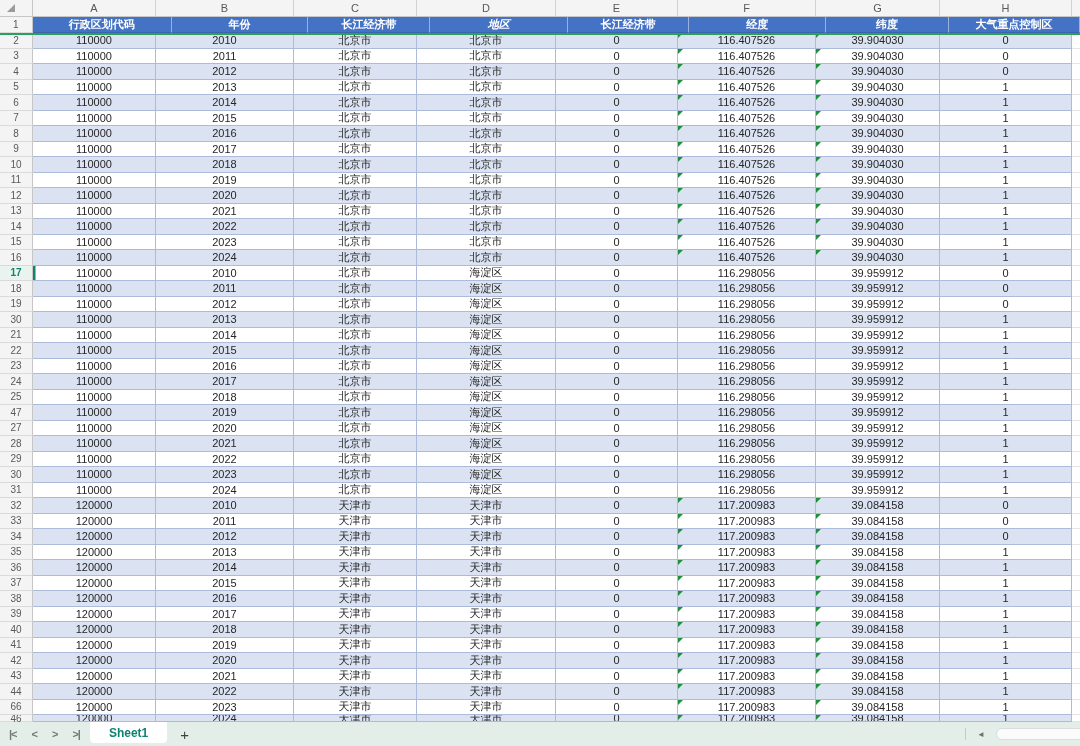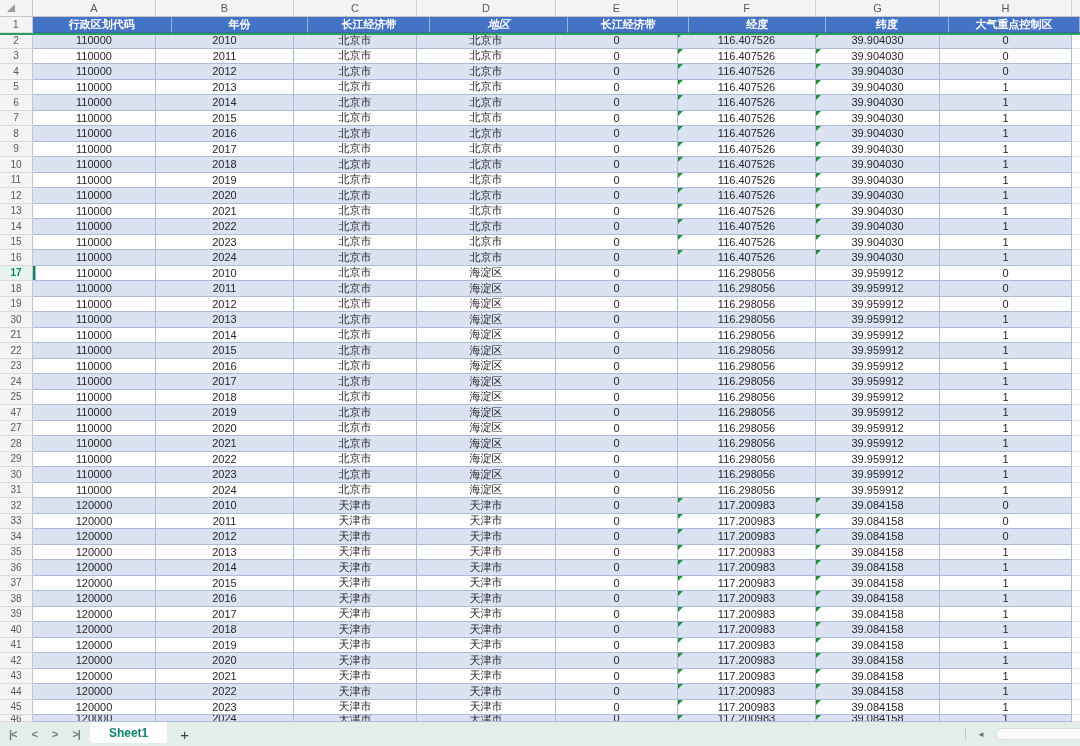--- a/index.html
+++ b/index.html
@@ -591,21 +591,21 @@
         <div class="cell" style="width: 138px;">2022</div>
         <div class="cell" style="width: 123px;">天津市</div>
         <div class="cell" style="width: 139px;">天津市</div>
         <div class="cell" style="width: 122px;">0</div>
         <div class="cell" style="width: 138px;"><span class="tri"></span>117.200983</div>
         <div class="cell" style="width: 124px;"><span class="tri"></span>39.084158</div>
         <div class="cell" style="width: 132px;">1</div>
         <div class="sliver-cell"></div>
       </div>
       <div class="row data">
-        <div class="gut">45</div>
+        <div class="gut">66</div>
         <div class="cell" style="width: 123px;">120000</div>
         <div class="cell" style="width: 138px;">2023</div>
         <div class="cell" style="width: 123px;">天津市</div>
         <div class="cell" style="width: 139px;">天津市</div>
         <div class="cell" style="width: 122px;">0</div>
         <div class="cell" style="width: 138px;"><span class="tri"></span>117.200983</div>
         <div class="cell" style="width: 124px;"><span class="tri"></span>39.084158</div>
         <div class="cell" style="width: 132px;">1</div>
         <div class="sliver-cell"></div>
       </div>

